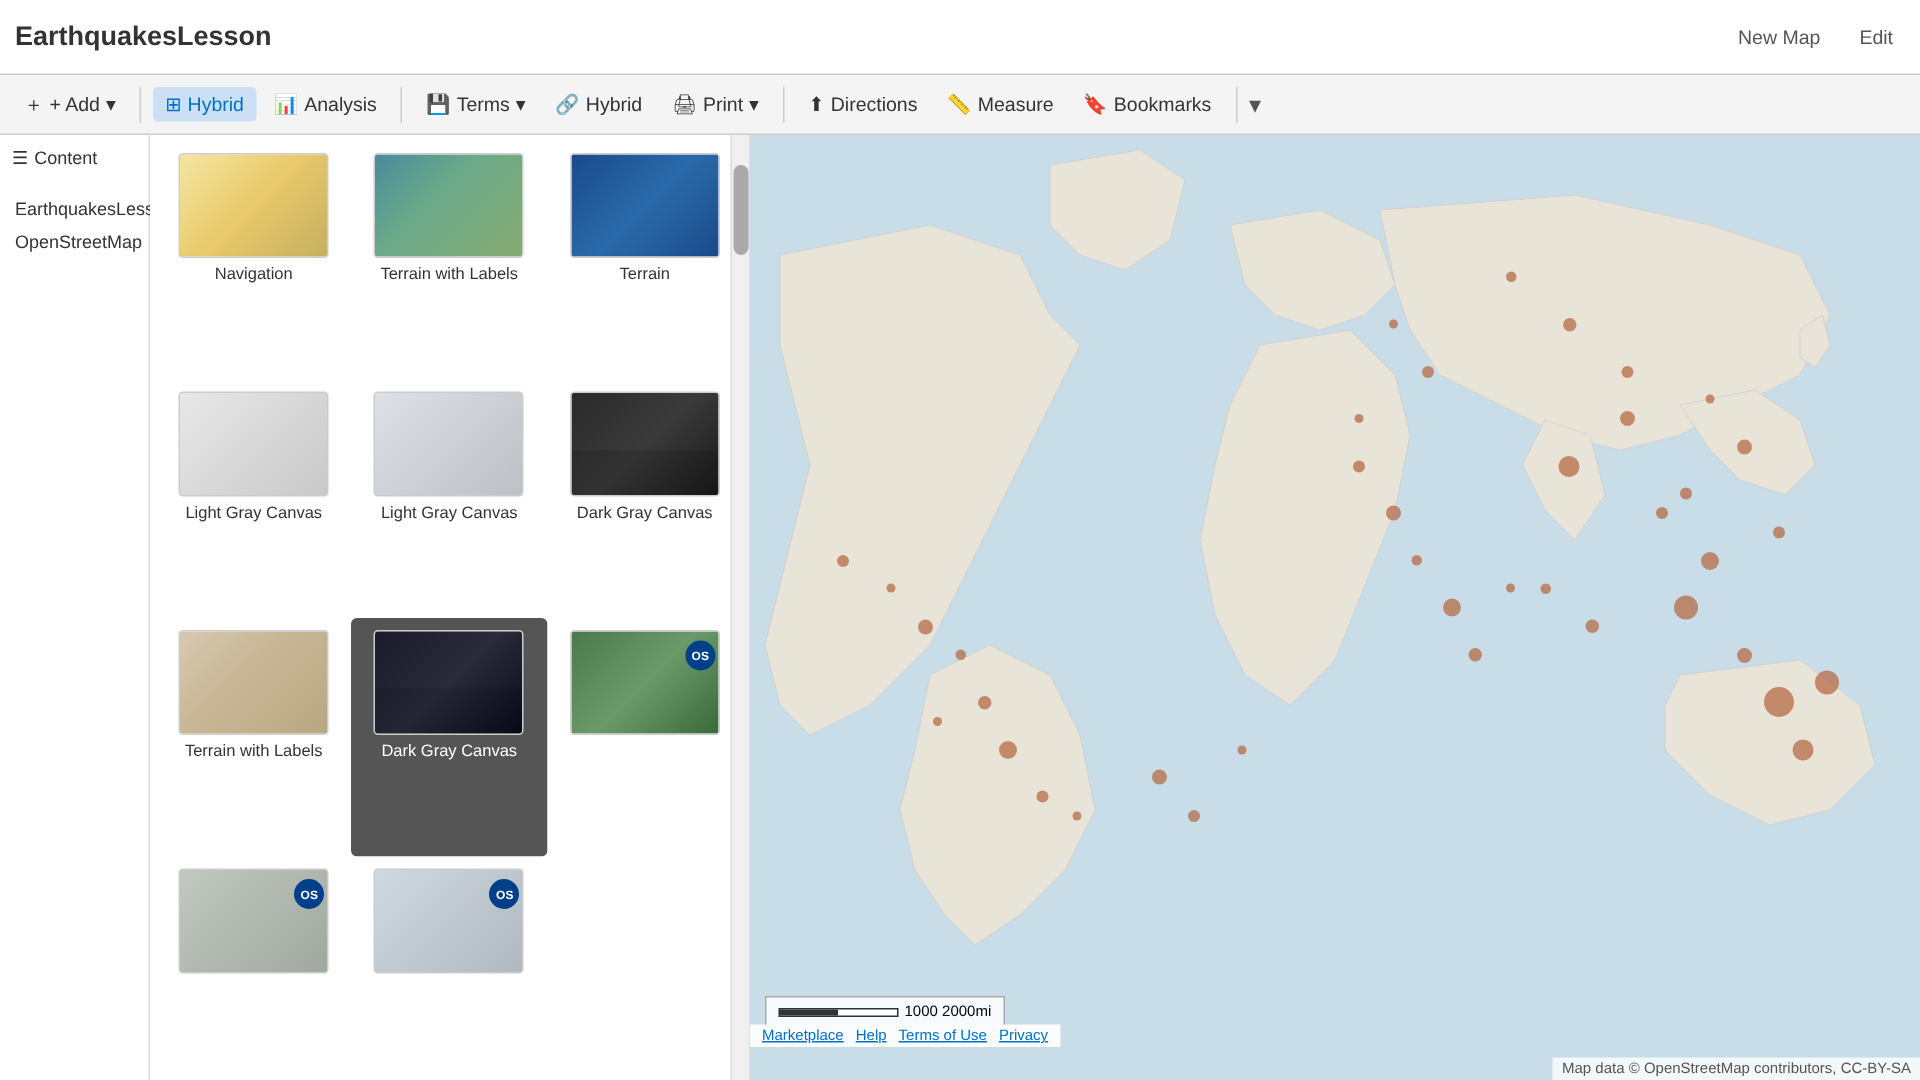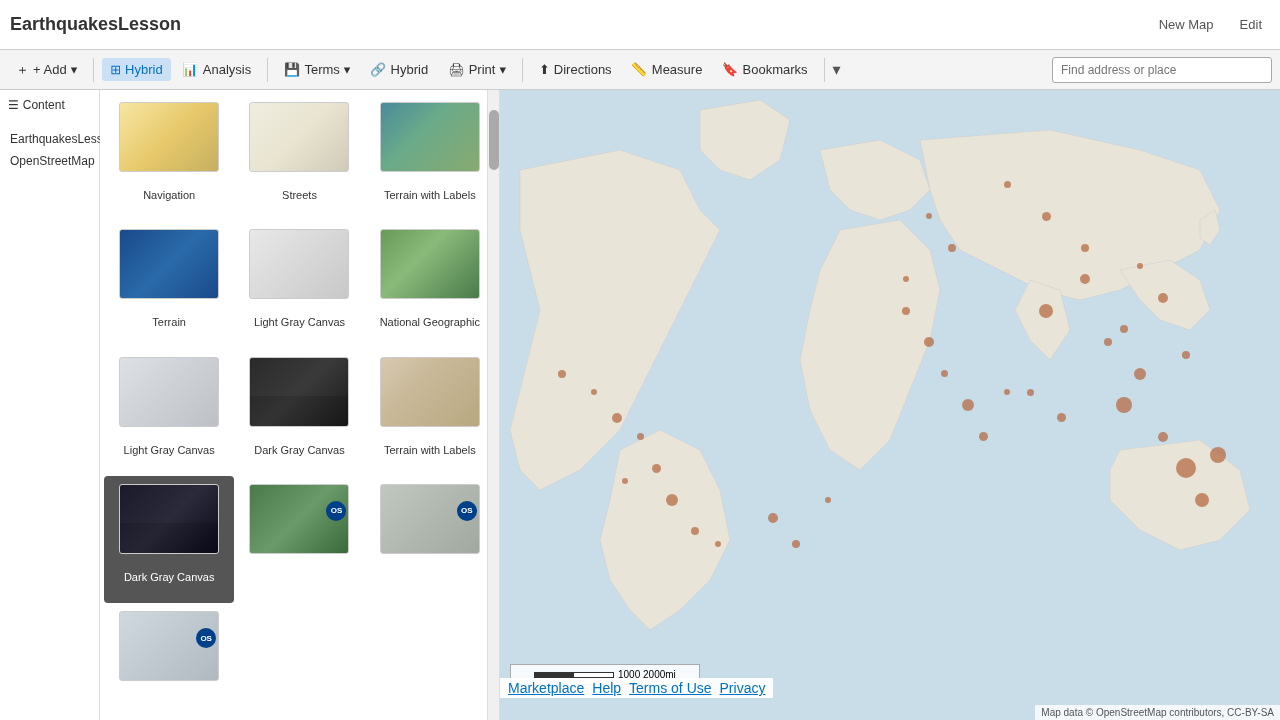--- a/index.html
+++ b/index.html
@@ -105,21 +105,21 @@
       height: 70px;
       border-radius: 3px;
       overflow: hidden;
       border: 1px solid #ccc;
       position: relative;
     }
     .basemap-label {
       font-size: 11px;
       text-align: center;
       color: #333;
-      margin-top: 16px;
+      margin-top: 4px;
       line-height: 1.3;
     }
 
     
     #panel-scrollbar {
       width: 12px;
       background: #f0f0f0;
       border-left: 1px solid #ddd;
       position: absolute;
       right: 0;
@@ -169,21 +169,21 @@
     .thumb-light-gray-canvas2 { background: linear-gradient(135deg, #dde0e4 0%, #cdd0d4 50%, #bdc0c4 100%); }
     .thumb-dark-gray-canvas { background: linear-gradient(135deg, #2a2a2a 0%, #3a3a3a 50%, #1a1a1a 100%); }
     .thumb-terrain-labels2 { background: linear-gradient(135deg, #d8c8b0 0%, #c8b898 40%, #b8a880 100%); }
     .thumb-dark-gray-canvas2 { background: linear-gradient(135deg, #1a1a2a 0%, #2a2a3a 50%, #0a0a1a 100%); cursor: pointer; }
     .thumb-os1 { background: linear-gradient(135deg, #4a7a4a 0%, #6a9a6a 50%, #3a6a3a 100%); }
     .thumb-os2 { background: linear-gradient(135deg, #c0c8c0 0%, #b0b8b0 50%, #a0a8a0 100%); }
     .thumb-os3 { background: linear-gradient(135deg, #d0d8e0 0%, #c0c8d0 50%, #b0b8c0 100%); }
 
     .os-badge {
       position: absolute;
-      top: 16px;
+      top: 6px;
       right: 2px;
       width: 20px;
       height: 20px;
       background: #003f8a;
       border-radius: 50%;
       display: flex;
       align-items: center;
       justify-content: center;
       font-size: 8px;
       color: white;
@@ -202,21 +202,21 @@
       top: 0; left: 0; width: 100%; height: 100%;
       pointer-events: none;
     }
 
     
     #scale-bar {
       position: absolute;
       bottom: 35px;
       left: 10px;
       background: rgba(255,255,255,0.85);
-      padding: 4px 23px;
+      padding: 4px 8px;
       font-size: 10px;
       border: 1px solid #aaa;
       margin-top: 48px;
     }
 
     
     #url-bar {
       position: absolute;
       bottom: 0;
       left: 0;
@@ -232,21 +232,21 @@
       z-index: 100;
     }
 
     
     #footer-links {
       position: absolute;
       bottom: 22px;
       left: 0;
       background: rgba(255,255,255,0.9);
       padding: 2px 8px;
-      font-size: 14px;
+      font-size: 10px;
       color: #555;
       display: flex;
       gap: 8px;
       justify-content: flex-end;
     }
     .footer-link { color: #0071c5; cursor: pointer; text-decoration: underline; }
 
     
     #content-panel {
       width: 100px;
@@ -323,21 +323,20 @@
   <div class="toolbar-btn">
     <span>📏</span>
     <span>Measure</span>
   </div>
   <div class="toolbar-btn">
     <span>🔖</span>
     <span>Bookmarks</span>
   </div>
   <div class="toolbar-sep"></div>
   <span style="color:#555;">▾</span>
-  <input id="find-input" type="text" placeholder="Find address or place" style="">
 </div>
 
 <div id="main">
 
   <div id="content-panel">
     <div class="content-btn">
       <span>☰</span>
       <span>Content</span>
     </div>
     <div id="layer-list">
@@ -353,48 +352,36 @@
   <div id="basemap-panel">
     <div id="basemap-grid">
 
     <div class="basemap-item">
           <div class="basemap-thumb thumb-navigation">
             <div style="position: absolute; bottom: 0px; left: 0px; right: 0px; height: 30px; opacity: 0.4;"></div>
           </div>
           <div class="basemap-label">Navigation</div>
         </div>
         <div class="basemap-item">
-          <div class="basemap-thumb thumb-streets">
-            <div style="position: absolute; bottom: 0px; left: 0px; right: 0px; height: 30px; opacity: 0.4;"></div>
-          </div>
-          <div class="basemap-label">Streets</div>
-        </div>
-        <div class="basemap-item">
           <div class="basemap-thumb thumb-terrain-labels">
             <div style="position: absolute; bottom: 0px; left: 0px; right: 0px; height: 30px; opacity: 0.4;"></div>
           </div>
           <div class="basemap-label">Terrain with Labels</div>
         </div>
         <div class="basemap-item">
           <div class="basemap-thumb thumb-oceans">
             <div style="position: absolute; bottom: 0px; left: 0px; right: 0px; height: 30px; opacity: 0.4;"></div>
           </div>
           <div class="basemap-label">Terrain</div>
         </div>
         <div class="basemap-item">
           <div class="basemap-thumb thumb-light-gray-canvas">
             <div style="position: absolute; bottom: 0px; left: 0px; right: 0px; height: 30px; opacity: 0.4;"></div>
           </div>
           <div class="basemap-label">Light Gray Canvas</div>
-        </div>
-        <div class="basemap-item">
-          <div class="basemap-thumb thumb-national-geo">
-            <div style="position: absolute; bottom: 0px; left: 0px; right: 0px; height: 30px; opacity: 0.4;"></div>
-          </div>
-          <div class="basemap-label">National Geographic</div>
         </div>
         <div class="basemap-item">
           <div class="basemap-thumb thumb-light-gray-canvas2">
             <div style="position: absolute; bottom: 0px; left: 0px; right: 0px; height: 30px; opacity: 0.4;"></div>
           </div>
           <div class="basemap-label">Light Gray Canvas</div>
         </div>
         <div class="basemap-item">
           <div class="basemap-thumb thumb-dark-gray-canvas">
             <div style="position: absolute; bottom: 0px; left: 0px; right: 0px; height: 30px; opacity: 0.4; background: rgba(0, 0, 0, 0.3);"></div>

